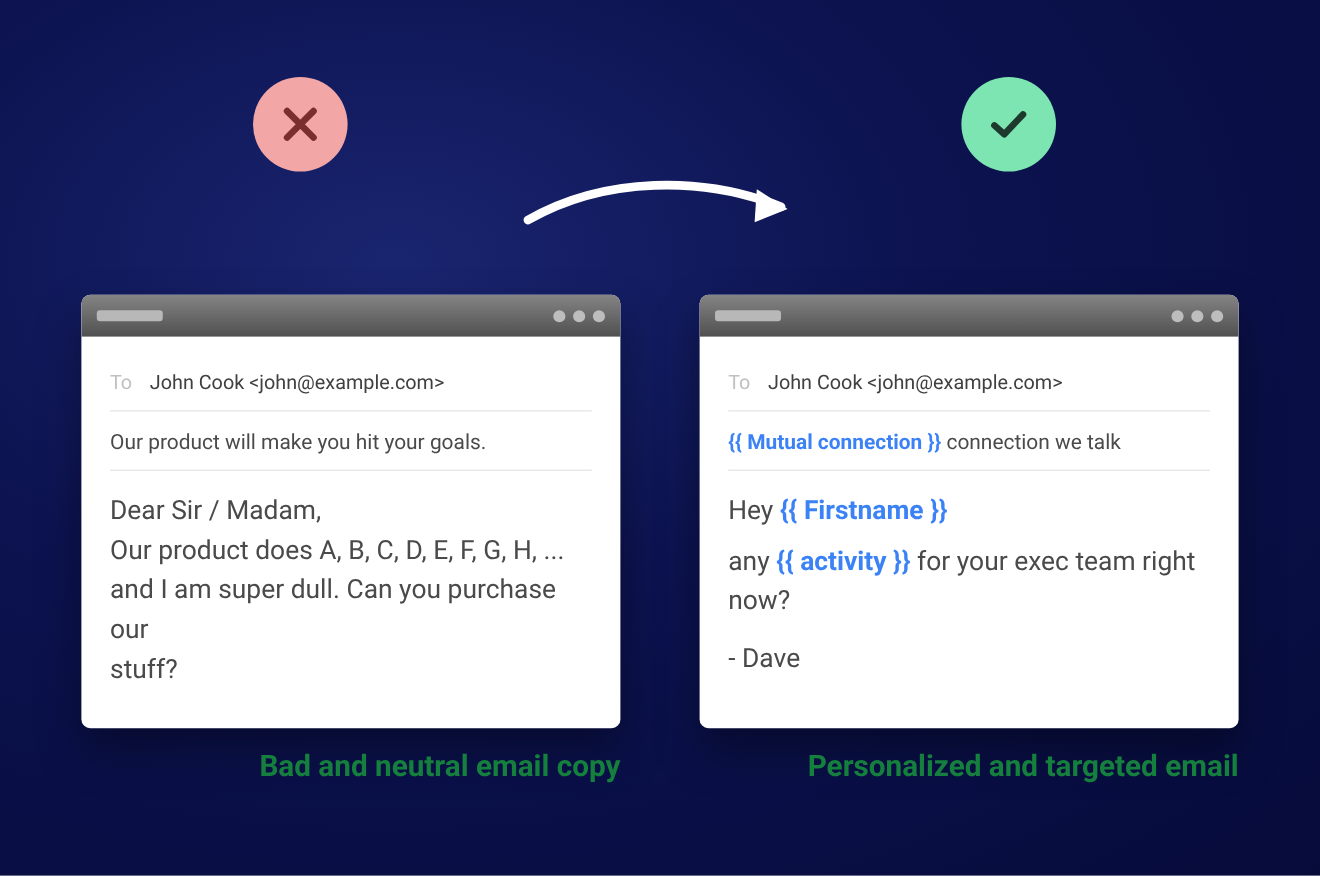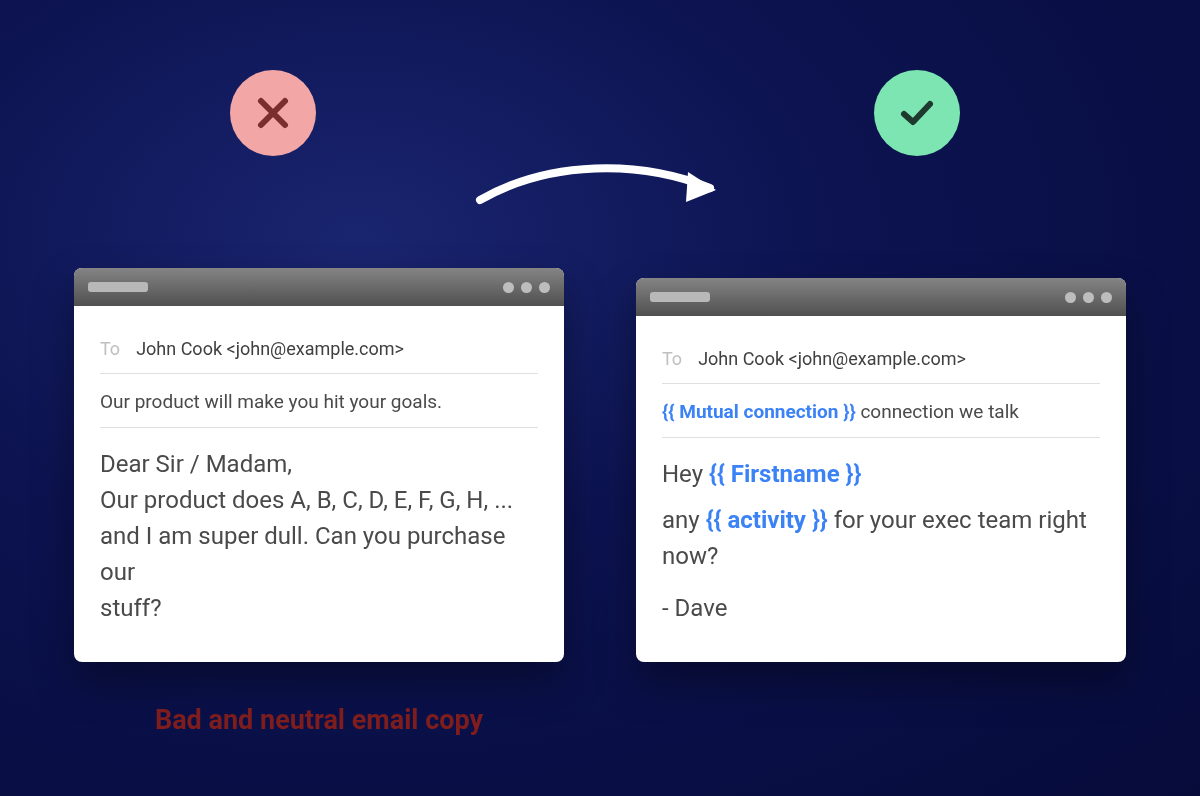--- a/index.html
+++ b/index.html
@@ -41,21 +41,20 @@
   .arrow svg { display: block; }
 
   .cards {
     position: absolute;
     top: 268px;
     left: 0;
     width: 100%;
     display: flex;
     justify-content: space-between;
     padding: 0 74px;
-    align-items: flex-end;
   }
   .card {
     width: 490px;
     background: #fff;
     border-radius: 8px;
     box-shadow: 0 20px 40px rgba(0,0,0,0.35);
     overflow: hidden;
   }
   .titlebar {
     height: 38px;
@@ -107,25 +106,24 @@
     position: absolute;
     top: 680px;
     left: 0;
     width: 100%;
     display: flex;
     justify-content: space-between;
     padding: 0 74px;
   }
   .caption {
     width: 490px;
-    text-align: center;
-    color: #7f1d1d;
+    text-align: right;
+    color: #15803d;
     font-size: 27px;
     font-weight: 700;
-    margin-top: 24px;
   }
 </style>
 </head>
 <body>
 
 <div class="badge-row">
   <div class="badge bad">
     <svg width="40" height="40" viewBox="0 0 40 40">
       <path d="M8 8 L32 32 M32 8 L8 32" stroke="#7a2e2e" stroke-width="6" stroke-linecap="round" fill="none"></path>
     </svg>
@@ -200,13 +198,14 @@
         <div style="height:16px"></div>
         <div>- Dave</div>
       </div>
     </div>
   </div>
 
 </div>
 
 <div class="captions">
   <div class="caption">Bad and neutral email copy</div>
+  <div class="caption">Personalized and targeted email</div>
 </div>
 
 </body></html>

